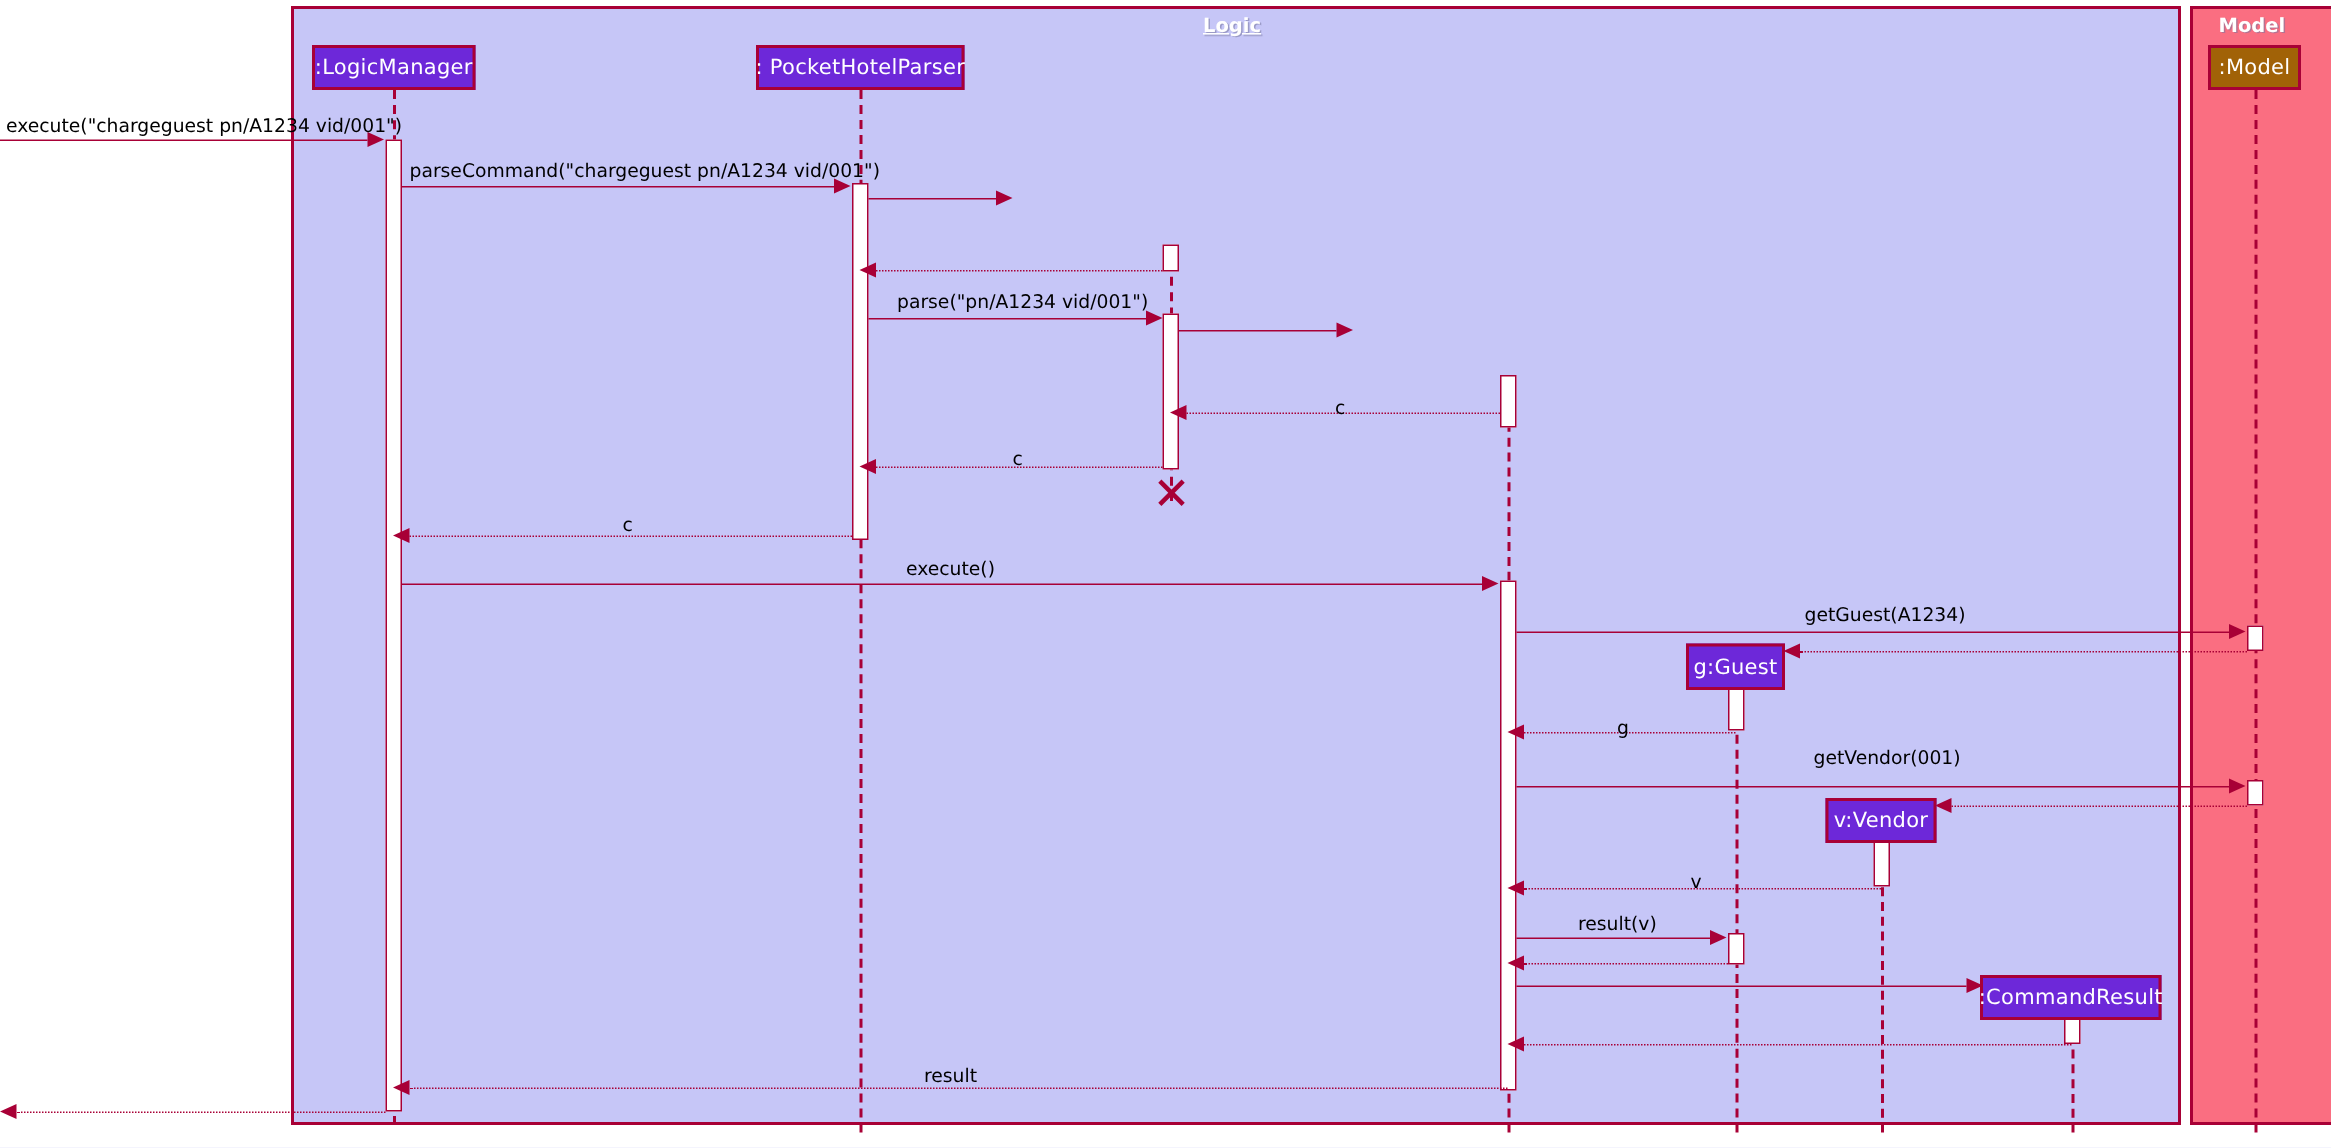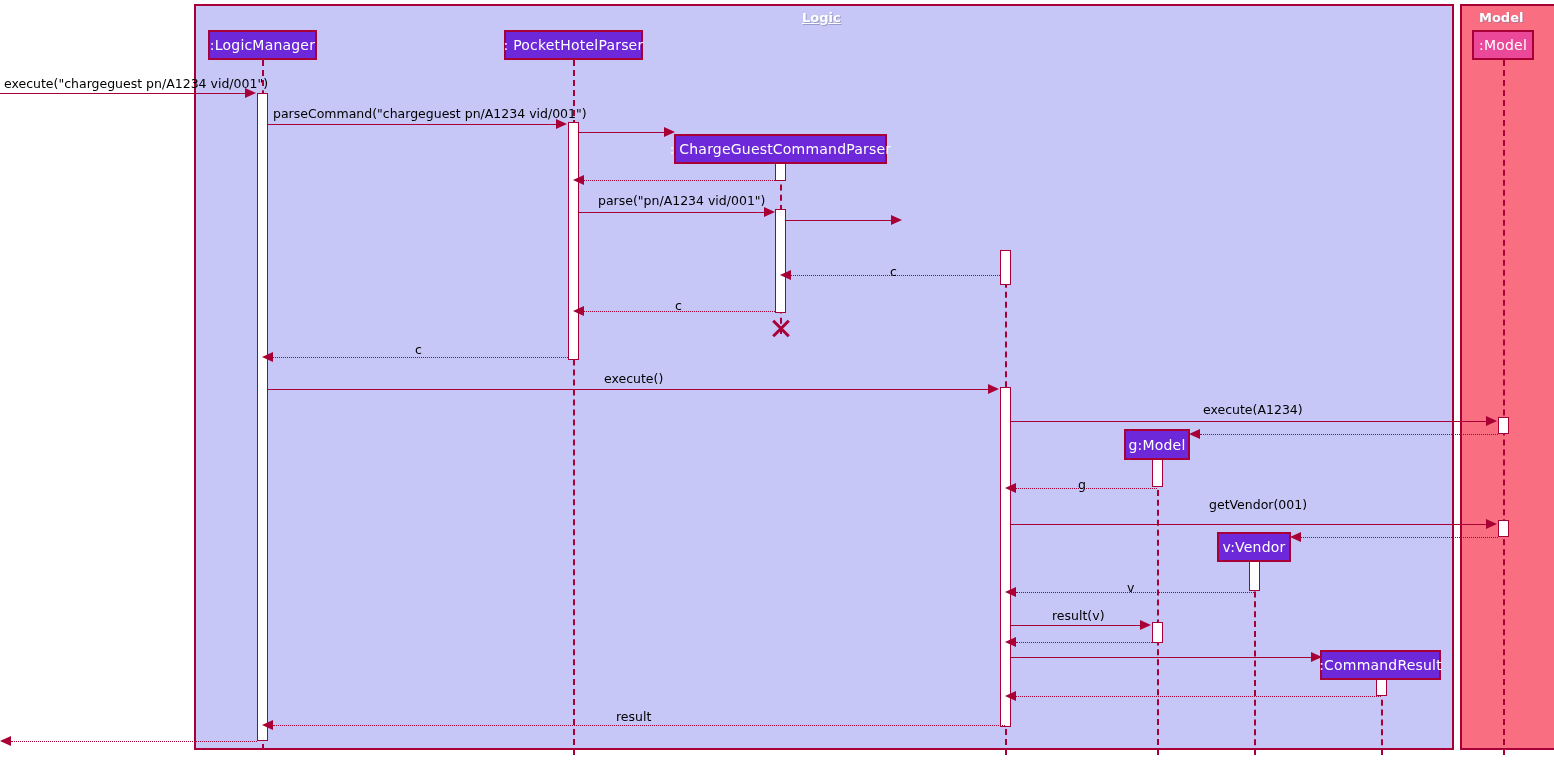--- a/index.html
+++ b/index.html
@@ -37,21 +37,21 @@
     color: #ffffff;
     font-size: 14px;
     line-height: 1;
     display: flex;
     align-items: center;
     justify-content: center;
     white-space: nowrap;
     letter-spacing: .2px;
   }
   .participant.logic-p { background: #6d28d9; }
-  .participant.model-p { background: #ec4899; }
+  .participant.model-p { background: #a16207; }
   
   .lifeline {
     position: absolute;
     width: 0;
     border-left: 2px dashed #A80036;
   }
   
   .activation {
     position: absolute;
     box-sizing: border-box;
@@ -177,21 +177,21 @@
   <div class="msg dotted" style="left:273px; top:357px; width:295px;"></div>
   <div class="arrow-l" style="left:262px; top:352px;"></div>
   <div class="msg-label" style="left:415px; top:344px;">c</div>
 
   <div class="msg" style="left:268px; top:389px; width:720px;"></div>
   <div class="arrow-r" style="left:988px; top:384px;"></div>
   <div class="msg-label" style="left:604px; top:373px;">execute()</div>
 
   <div class="msg" style="left:1011px; top:421px; width:475px;"></div>
   <div class="arrow-r" style="left:1486px; top:416px;"></div>
-  <div class="msg-label" style="left:1203px; top:404px;">execute(A1234)</div>
+  <div class="msg-label" style="left:1203px; top:404px;">getGuest(A1234)</div>
 
   <div class="msg dotted" style="left:1200px; top:434px; width:298px;"></div>
   <div class="arrow-l" style="left:1189px; top:429px;"></div>
 
   <div class="msg dotted" style="left:1016px; top:488px; width:141px;"></div>
   <div class="arrow-l" style="left:1005px; top:483px;"></div>
   <div class="msg-label" style="left:1078px; top:479px;">g</div>
 
   <div class="msg" style="left:1011px; top:524px; width:475px;"></div>
   <div class="arrow-r" style="left:1486px; top:519px;"></div>
@@ -221,24 +221,23 @@
   <div class="arrow-l" style="left:262px; top:720px;"></div>
   <div class="msg-label" style="left:616px; top:711px;">result</div>
 
   <div class="msg dotted" style="left:11px; top:741px; width:246px;"></div>
   <div class="arrow-l" style="left:0px; top:736px;"></div>
 
   <div class="participant logic-p" style="left:208px; top:30px; width:109px; height:30px;">:LogicManager</div>
 
   <div class="participant logic-p" style="left:504px; top:30px; width:139px; height:30px;">: PocketHotelParser</div>
 
-  <div class="participant logic-p" style="left:674px; top:134px; width:213px; height:30px;">: ChargeGuestCommandParser</div>
-
-
-  <div class="participant logic-p" style="left:1124px; top:429px; width:66px; height:31px;">g:Model</div>
+
+
+  <div class="participant logic-p" style="left:1124px; top:429px; width:66px; height:31px;">g:Guest</div>
 
   <div class="participant logic-p" style="left:1217px; top:532px; width:74px; height:30px;">v:Vendor</div>
 
   <div class="participant logic-p" style="left:1320px; top:650px; width:121px; height:30px;">:CommandResult</div>
 
   <div class="participant model-p" style="left:1472px; top:30px; width:62px; height:30px;">:Model</div>
 
 </div>
 
 </body></html>

